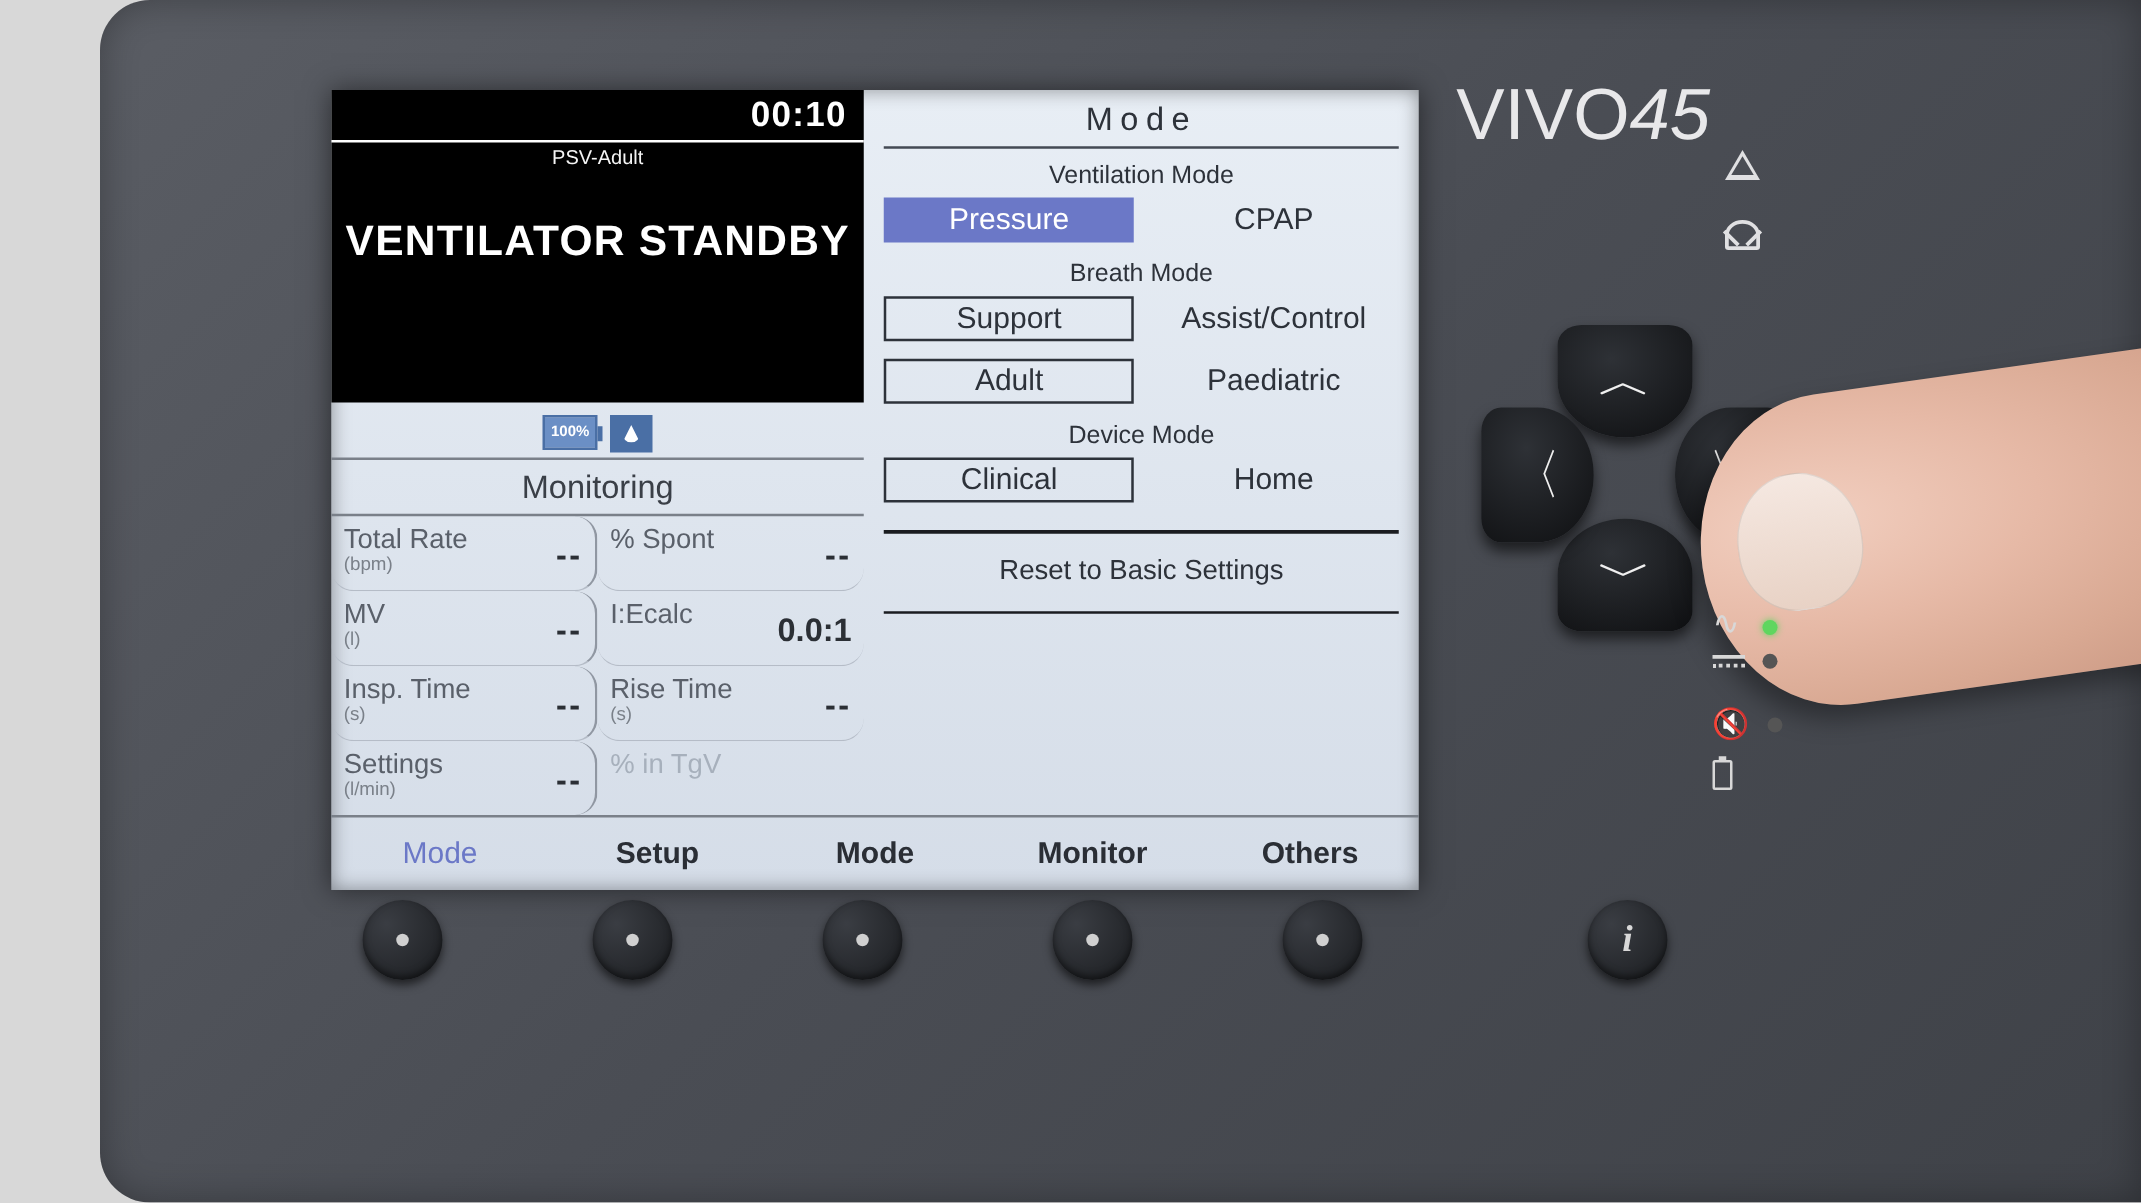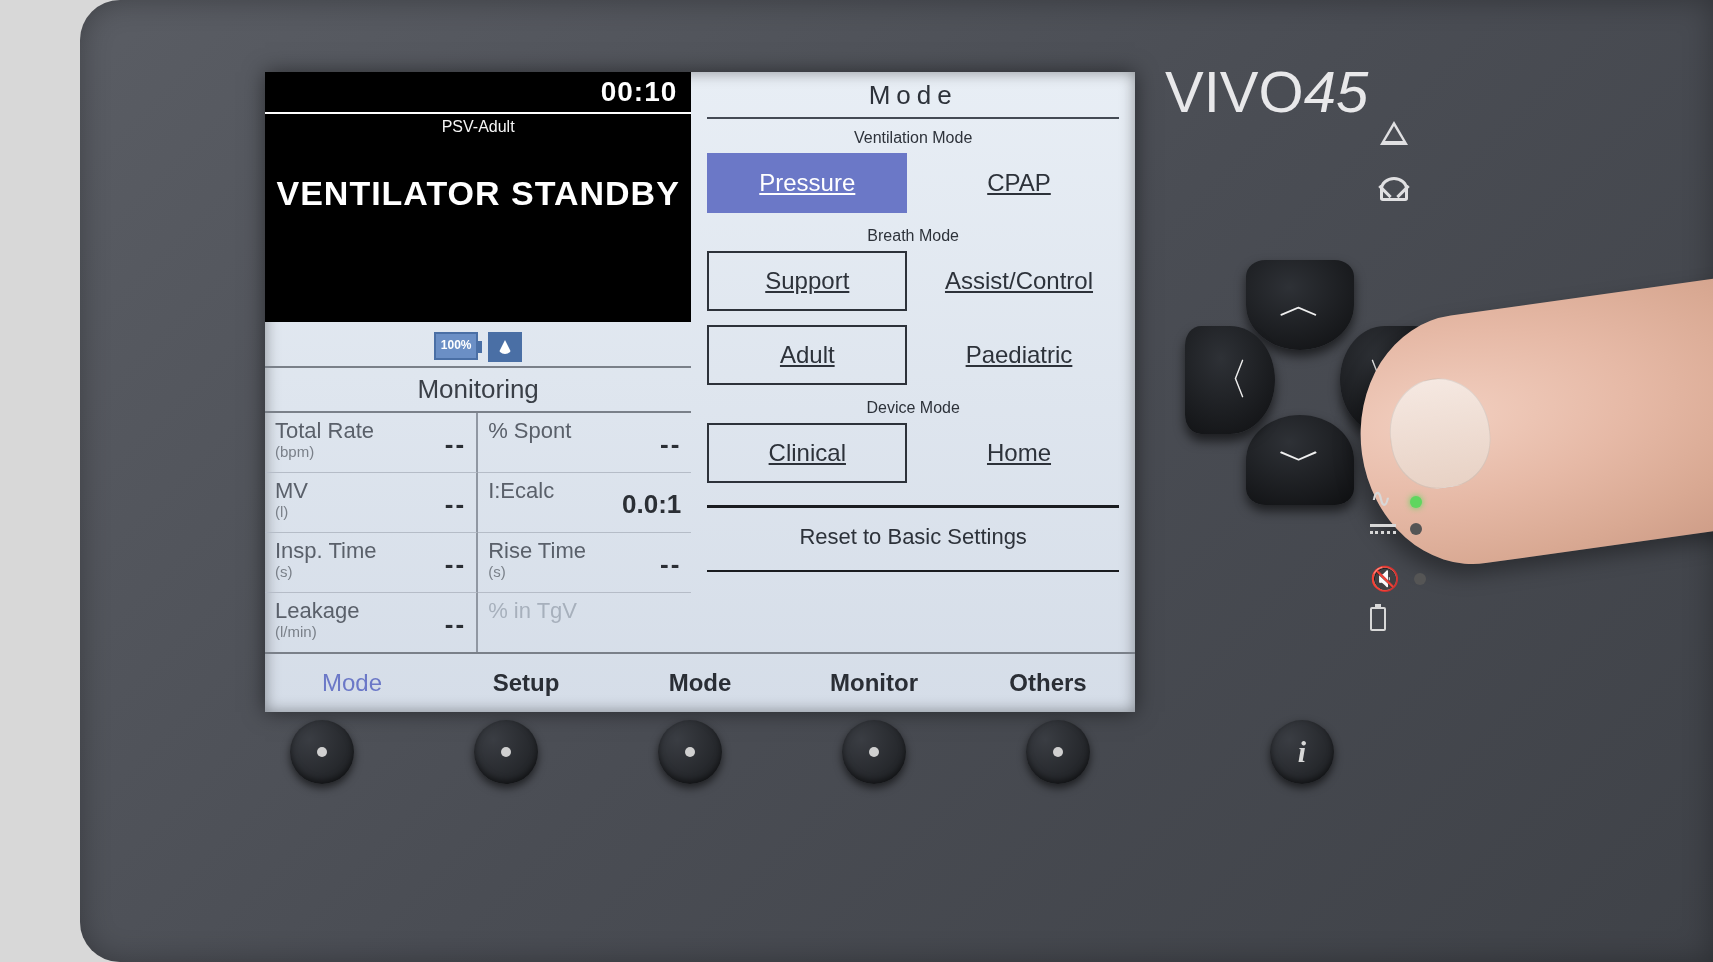--- a/index.html
+++ b/index.html
@@ -104,20 +104,21 @@
     grid-template-columns: 1fr 1fr;
     color: #5a606a;
   }
   .mon-cell {
     border-right: 2px solid #9097a2;
     border-bottom: 1px solid #b5bcc7;
     padding: 6px 10px 2px 10px;
     display: flex;
     justify-content: space-between;
     align-items: flex-start;
+    border-radius: 18px;
   }
   .mon-cell:nth-child(2n){ border-right:none; }
   .mon-label { font-size: 22px; line-height:1.1; }
   .mon-unit { font-size: 15px; color:#7a8089; display:block; }
   .mon-val { font-size: 26px; font-weight: bold; color:#2b2f35; align-self:center; }
   .mon-val.dash { letter-spacing:2px; }
   .faded { color: #a7b0bc; }
   .faded .mon-label, .faded .mon-unit { color:#a7b0bc; }
 
   .mode-title {
@@ -125,36 +126,35 @@
     font-size: 26px;
     letter-spacing: 6px;
     color:#2d323a;
     padding: 8px 0 6px 0;
     border-bottom: 2px solid #444a54;
     margin: 0 8px;
   }
   .mode-section { padding: 10px 8px 0 8px; }
   .mode-sub {
     text-align:center;
-    font-size: 16px;
+    font-size: 20px;
     color:#2d323a;
     margin-bottom: 6px;
   }
   .mode-row {
     display:flex;
     align-items:center;
     justify-content: space-between;
     margin-bottom: 4px;
   }
   .opt {
-    width: 200px; height: 60px;
+    width: 200px; height: 36px;
     display:flex; align-items:center; justify-content:center;
     font-size: 24px;
     color:#2d323a;
-    text-decoration:underline;
   }
   .opt.boxed { border: 2px solid #2d323a; }
   .opt.selected { background:#6b78c7; color:#fff; border:none; }
   .opt.plain {}
   .divider {
     border: none;
     border-top: 3px solid #1a1c20;
     margin: 18px 8px 10px 8px;
   }
   .reset-link {
@@ -353,21 +353,21 @@
           </div>
           <div class="mon-cell">
             <div><span class="mon-label">Insp. Time</span><span class="mon-unit">(s)</span></div>
             <div class="mon-val dash">--</div>
           </div>
           <div class="mon-cell">
             <div><span class="mon-label">Rise Time</span><span class="mon-unit">(s)</span></div>
             <div class="mon-val dash">--</div>
           </div>
           <div class="mon-cell" style="border-bottom:none">
-            <div><span class="mon-label">Leakage</span><span class="mon-unit">(l/min)</span></div>
+            <div><span class="mon-label">Settings</span><span class="mon-unit">(l/min)</span></div>
             <div class="mon-val dash">--</div>
           </div>
           <div class="mon-cell faded" style="border-bottom:none">
             <div><span class="mon-label">% in TgV</span></div>
             <div class="mon-val"></div>
           </div>
         </div>
       </div>
 
       <div class="right-col">

